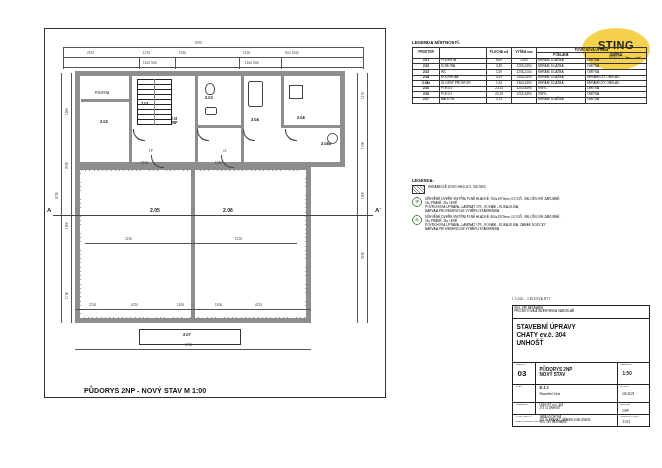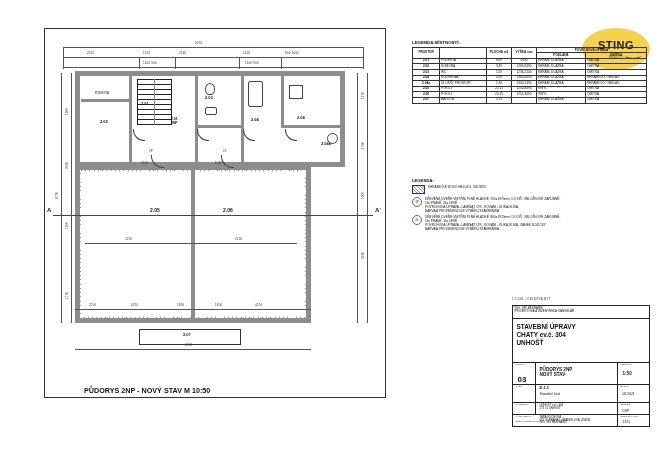--- a/index.html
+++ b/index.html
@@ -190,21 +190,21 @@
     <div class="dim" style="left:132px;top:274px;">1800</div>
     <div class="dim" style="left:170px;top:274px;">1800</div>
     <div class="dim" style="left:210px;top:274px;">4210</div>
     <div class="ln thin" style="left:30px;top:320px;width:236px;height:0.5px;"></div>
     <div class="dim" style="left:140px;top:314px;">6766</div>
 
     <div class="dim" style="left:96px;top:132px;">2200</div>
     <div class="dim" style="left:170px;top:132px;">1080</div>
   </div>
 
-  <div class="caption">PŮDORYS 2NP - NOVÝ STAV   M 10:50</div>
+  <div class="caption">PŮDORYS 2NP - NOVÝ STAV   M 1:00</div>
 
   <div class="logo">
     <div class="t">STING</div>
     <div class="s">REALITY</div>
     <div class="swoosh"></div>
   </div>
 
   <div class="legend">
     <h4>LEGENDA MÍSTNOSTÍ:</h4>
     <table class="lt">
@@ -331,21 +331,21 @@
     <div class="v" style="left:104px;top:96px;height:24px;"></div>
 
     <div class="cell" style="left:0;top:0;width:136px;white-space:pre-line;">ING. JIŘÍ BEDNAŘÍK
 PROJEKTOVÁ A INŽENÝRSKÁ KANCELÁŘ</div>
 
     <div class="cell big" style="left:2px;top:16px;width:132px;white-space:pre-line;">STAVEBNÍ ÚPRAVY
 CHATY ev.č. 304
 UNHOŠŤ</div>
 
     <div class="cell cap" style="left:1px;top:57px;">PŘÍLOHA</div>
-    <div class="cell num" style="left:3px;top:68px;">03</div>
+    <div class="cell num" style="left:3px;top:62px;">03</div>
 
     <div class="cell mid" style="left:25px;top:60px;width:76px;white-space:pre-line;">PŮDORYS 2NP
 NOVÝ STAV</div>
 
     <div class="cell cap" style="left:106px;top:57px;">MĚŘÍTKO</div>
     <div class="cell mid" style="left:108px;top:64px;">1:50</div>
 
     <div class="cell cap" style="left:1px;top:79px;">ČÁST</div>
     <div class="cell" style="left:25px;top:79px;font-weight:700;font-size:4px;">D.1.1</div>
     <div class="cell" style="left:25px;top:86px;font-size:3.4px;">Stavební část</div>

